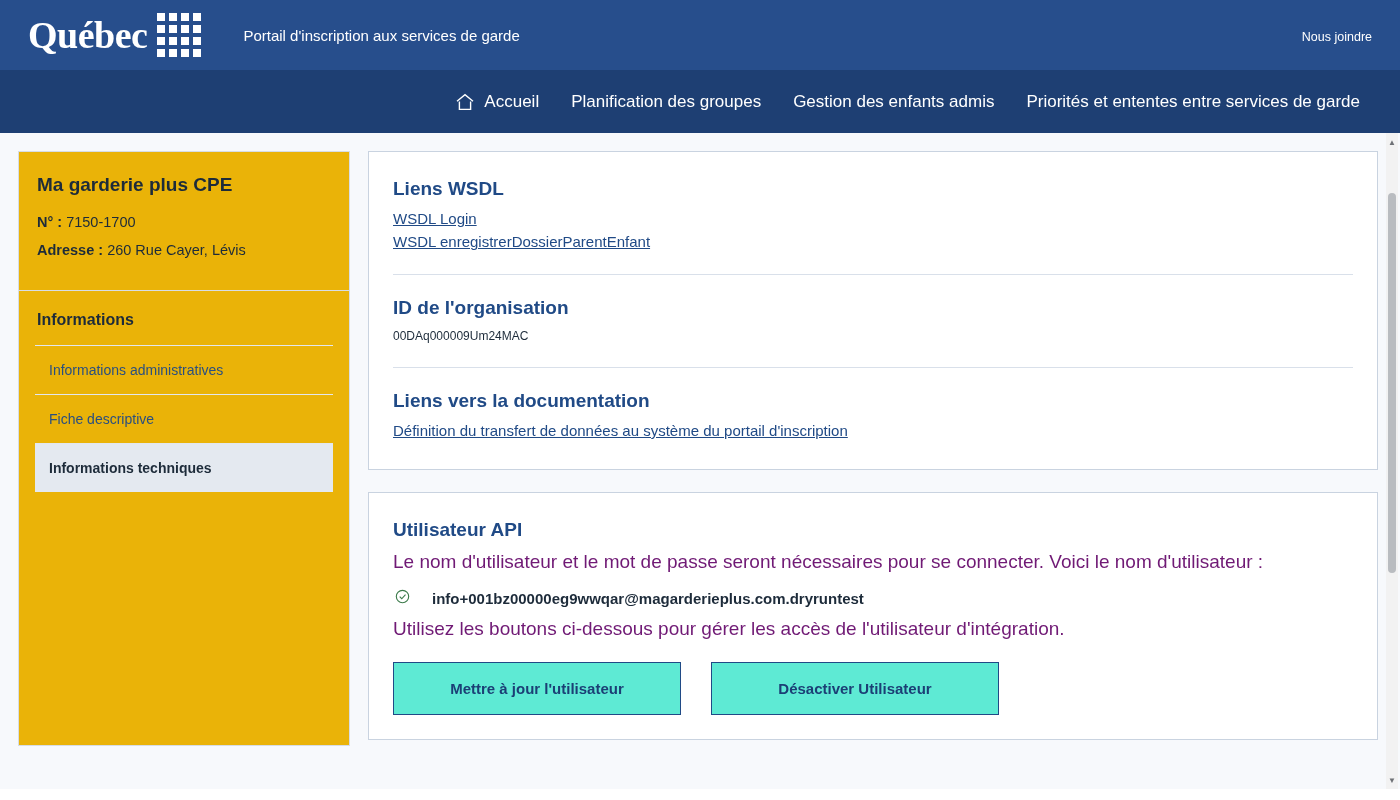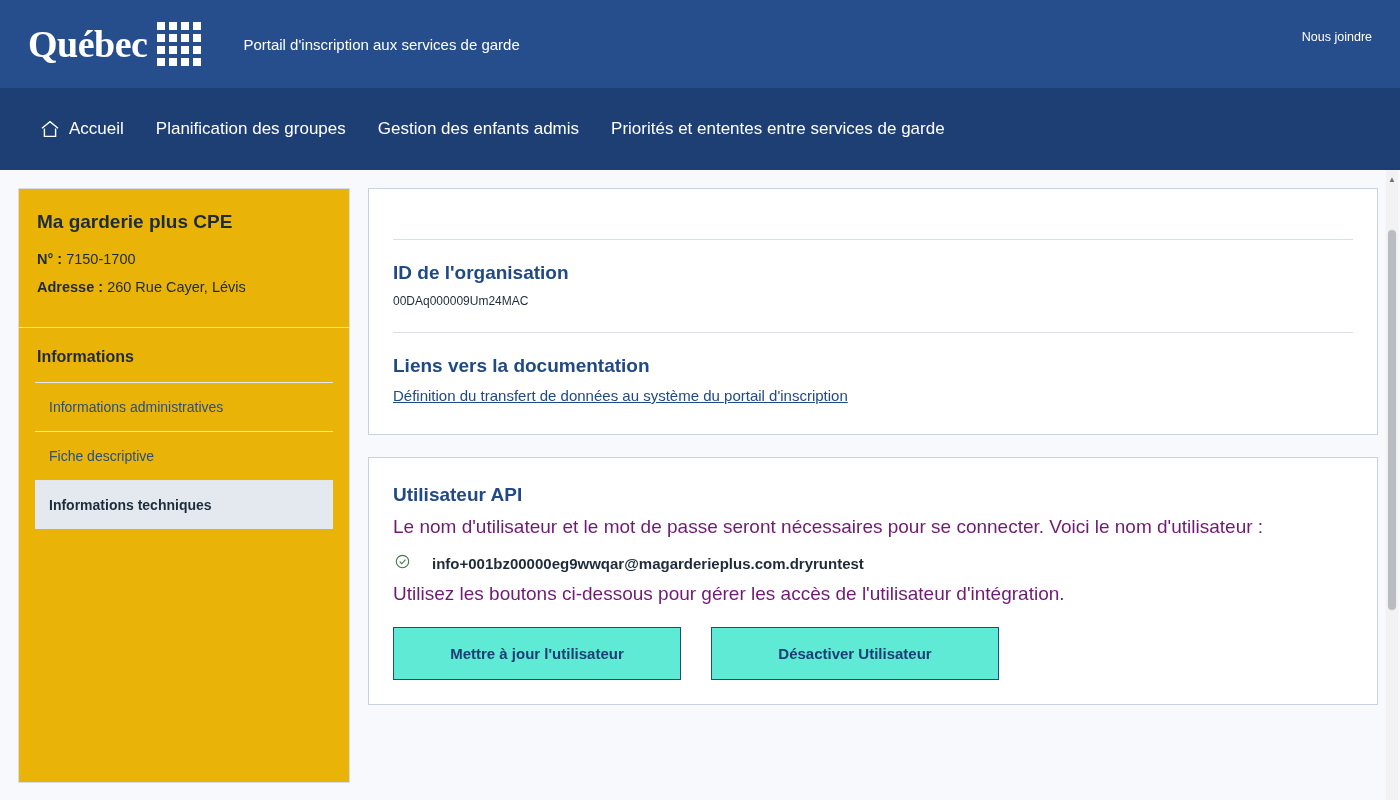--- a/index.html
+++ b/index.html
@@ -8,21 +8,21 @@
     padding: 0;
     width: 1400px;
     height: 800px;
     overflow: hidden;
     font-family: "Liberation Sans", sans-serif;
     background: #ffffff;
   }
 
   
   .topbar {
-    height: 88px;
+    height: 70px;
     background: #274e8c;
     display: flex;
     align-items: center;
     padding: 0 28px;
     position: relative;
   }
   .logo-wrap {
     display: flex;
     align-items: center;
     gap: 10px;
@@ -64,26 +64,27 @@
     position: absolute;
     right: 28px;
     top: 30px;
     color: #ffffff;
     font-size: 12.5px;
     text-decoration: none;
   }
 
   
   .navbar {
-    height: 82px;
+    height: 63px;
     background: #1e3f73;
     display: flex;
     align-items: center;
     padding: 4px 24px;
     position: relative;
+    justify-content: flex-end;
   }
   .nav-items {
     display: flex;
     align-items: center;
     gap: 0;
   }
   .nav-item {
     color: #ffffff;
     font-size: 17px;
     padding: 0 16px;
@@ -331,20 +332,25 @@
     <nav class="side-links">
       <a class="side-link" href="#">Informations administratives</a>
       <a class="side-link" href="#">Fiche descriptive</a>
       <a class="side-link active" href="#">Informations techniques</a>
     </nav>
   </aside>
 
   <main class="content">
 
     <section class="card">
+      <div class="sect">
+        <h2>Liens WSDL</h2>
+        <a class="inline-link" href="#">WSDL Login</a>
+        <a class="inline-link" href="#">WSDL enregistrerDossierParentEnfant</a>
+      </div>
 
       <hr class="divider">
 
       <div class="sect">
         <h2>ID de l'organisation</h2>
         <p class="mono-value">00DAq000009Um24MAC</p>
       </div>
 
       <hr class="divider">
 

